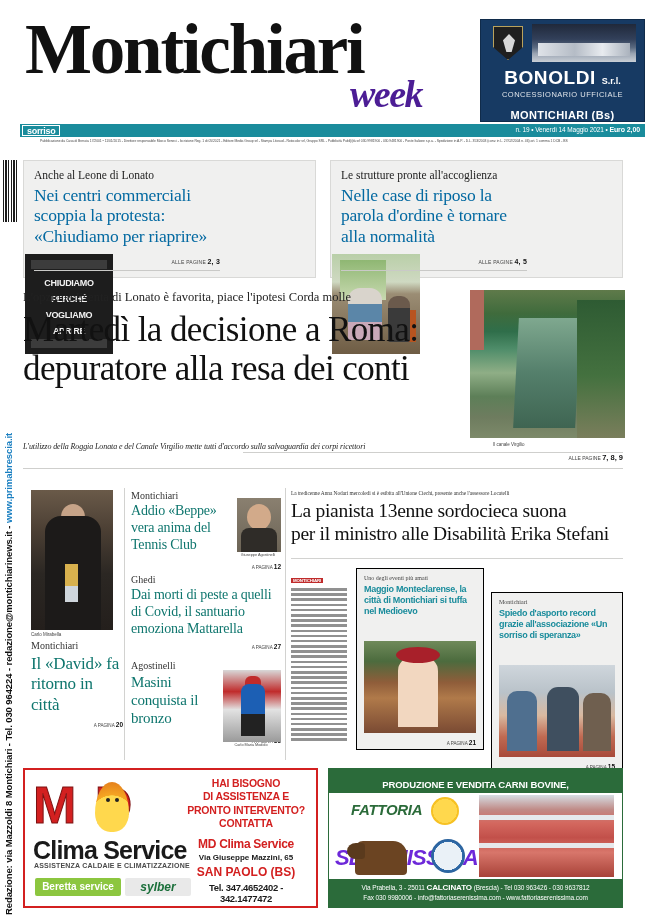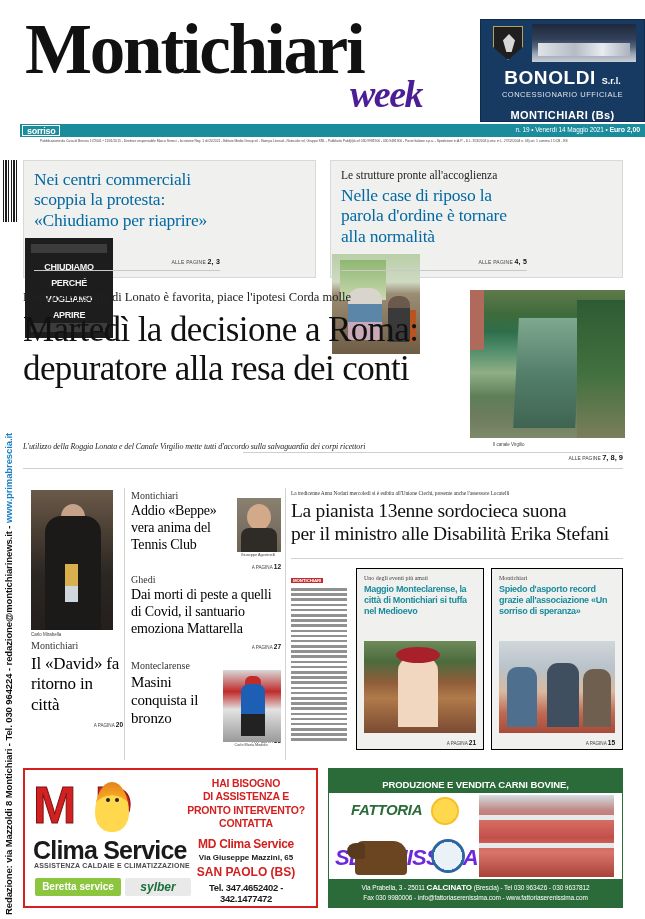--- a/index.html
+++ b/index.html
@@ -227,21 +227,21 @@
     background: linear-gradient(180deg,#d8b14e 0 22px,#cfd6dc 22px 100%);
   }
   .cap-david {
     position: absolute; left: 8px; top: 144px;
     font-family: "Liberation Sans", sans-serif; font-size: 4.5px; color: #444;
   }
   .mid-kicker {
     font-family: "Liberation Serif", serif; font-size: 10px; color: #333;
   }
   .mid-title {
-    font-family: "Liberation Serif", serif; color: #000000; letter-spacing: -0.2px;
+    font-family: "Liberation Serif", serif; color: #0f766e; letter-spacing: -0.2px;
   }
   .mid-ref {
     font-family: "Liberation Sans", sans-serif; font-size: 4.6px; color: #444;
     text-align: right;
   }
   .mid-ref b { font-size: 6.5px; color: #111; }
 
   #blk-david { position: absolute; left: 8px; top: 152px; width: 92px; }
   #blk-david .mid-title { font-size: 17px; line-height: 1.2; margin-top: 3px; }
 
@@ -298,21 +298,21 @@
   }
   .fake-lines { margin-top: 2px; }
   .fake-lines i {
     display: block; height: 2.6px; background: #6c6c6c; margin-bottom: 2.6px;
     opacity: .75;
   }
 
   
   .tealbox { position: absolute; top: 80px; height: 182px; background: #f0f0ef; border: 1px solid #000000; padding: 6px 7px 0 7px; }
   #tealbox-maggio { left: 333px; width: 128px; }
-  #tealbox-spiedo { left: 468px; width: 132px; }
+  #tealbox-spiedo { left: 468px; width: 132px; margin-top: 24px; }
   .tbx-kicker { font-family: "Liberation Serif", serif; font-size: 6px; color: #444; }
   .tbx-title {
     font-family: "Liberation Sans", sans-serif; font-weight: bold;
     font-size: 9px; line-height: 1.22; color: #1a8c9c; margin-top: 3px;
     letter-spacing: -0.3px;
   }
   .tbx-photo { position: absolute; left: 7px; right: 7px; bottom: 16px; height: 92px; overflow: hidden; }
   #ph-maggio { background: linear-gradient(180deg,#6f8a5a 0%,#4c6b3e 22%,#8f5d3a 45%,#b07a4a 62%,#7a4a33 100%); }
   #ph-maggio .fig { position:absolute; left:34px; top:16px; width:40px; height:70px; background:#f2d7c0; border-radius:14px 14px 0 0; }
   #ph-maggio .hat { position:absolute; left:32px; top:6px; width:44px; height:16px; background:#a8202a; border-radius:50%; }
@@ -459,20 +459,21 @@
     </div>
   </div>
 
   <div class="nwbar">
     <div class="nwlogo">sorriso</div>
     <div class="nwright"><span>n. 19 • Venerdì 14 Maggio 2021 • </span><b>Euro 2,00</b></div>
   </div>
   <div class="nwfine">Pubblicazione da Casa di Brescia 17/2001 • 11/01/2015 - Direttore responsabile Marco Seneci - Iscrizione Reg. 1 di 05/2021 - Editore Media Group srl - Stampa Litosud - Rotocolor srl, Gruppo SRL - Pubblicità Publi(i)tà srl 030.9981900 - 030.9481900 - Poste Italiane s.p.a. - Spedizione in A.P. - D.L. 353/2003 (conv. in L. 27/02/2004 n. 46) art. 1 comma 1 DCB - BS</div>
 
   <div class="topbox" id="topbox-left">
+    <div class="tb-kicker">Anche al Leone di Lonato</div>
     <div class="tb-title">Nei centri commerciali scoppia la protesta: «Chiudiamo per riaprire»</div>
     <div class="tb-photo ph-protest">
       <div class="bar" style="top:6px"></div>
       <div class="pl" style="top:24px">CHIUDIAMO</div>
       <div class="pl" style="top:40px">PERCHÉ</div>
       <div class="pl" style="top:56px">VOGLIAMO</div>
       <div class="pl" style="top:72px">APRIRE</div>
       <div class="bar" style="bottom:6px"></div>
     </div>
     <div class="tb-rule"></div>
@@ -536,21 +537,21 @@
       <div class="mid-ref" style="margin-top:10px"><span>A PAGINA</span> <b>12</b></div>
     </div>
 
     <div id="blk-ghedi">
       <div class="mid-kicker">Ghedi</div>
       <div class="mid-title">Dai morti di peste a quelli di Covid, il santuario emoziona Mattarella</div>
       <div class="mid-ref" style="margin-top:6px"><span>A PAGINA</span> <b>27</b></div>
     </div>
 
     <div id="blk-masini">
-      <div class="mid-kicker">Monteclarense</div>
+      <div class="mid-kicker">Agostinelli</div>
       <div class="mid-title">Masini conquista il bronzo</div>
       <div class="photo-masini">
           <div class="cap"></div>
           <div class="rider"></div>
         </div>
       <div class="cap-masini">Carlo Maria Modolo</div>
       <div class="mid-ref" style="margin-top:10px"><span>A PAGINA</span> <b>35</b></div>
     </div>
 
     <div class="pian">

